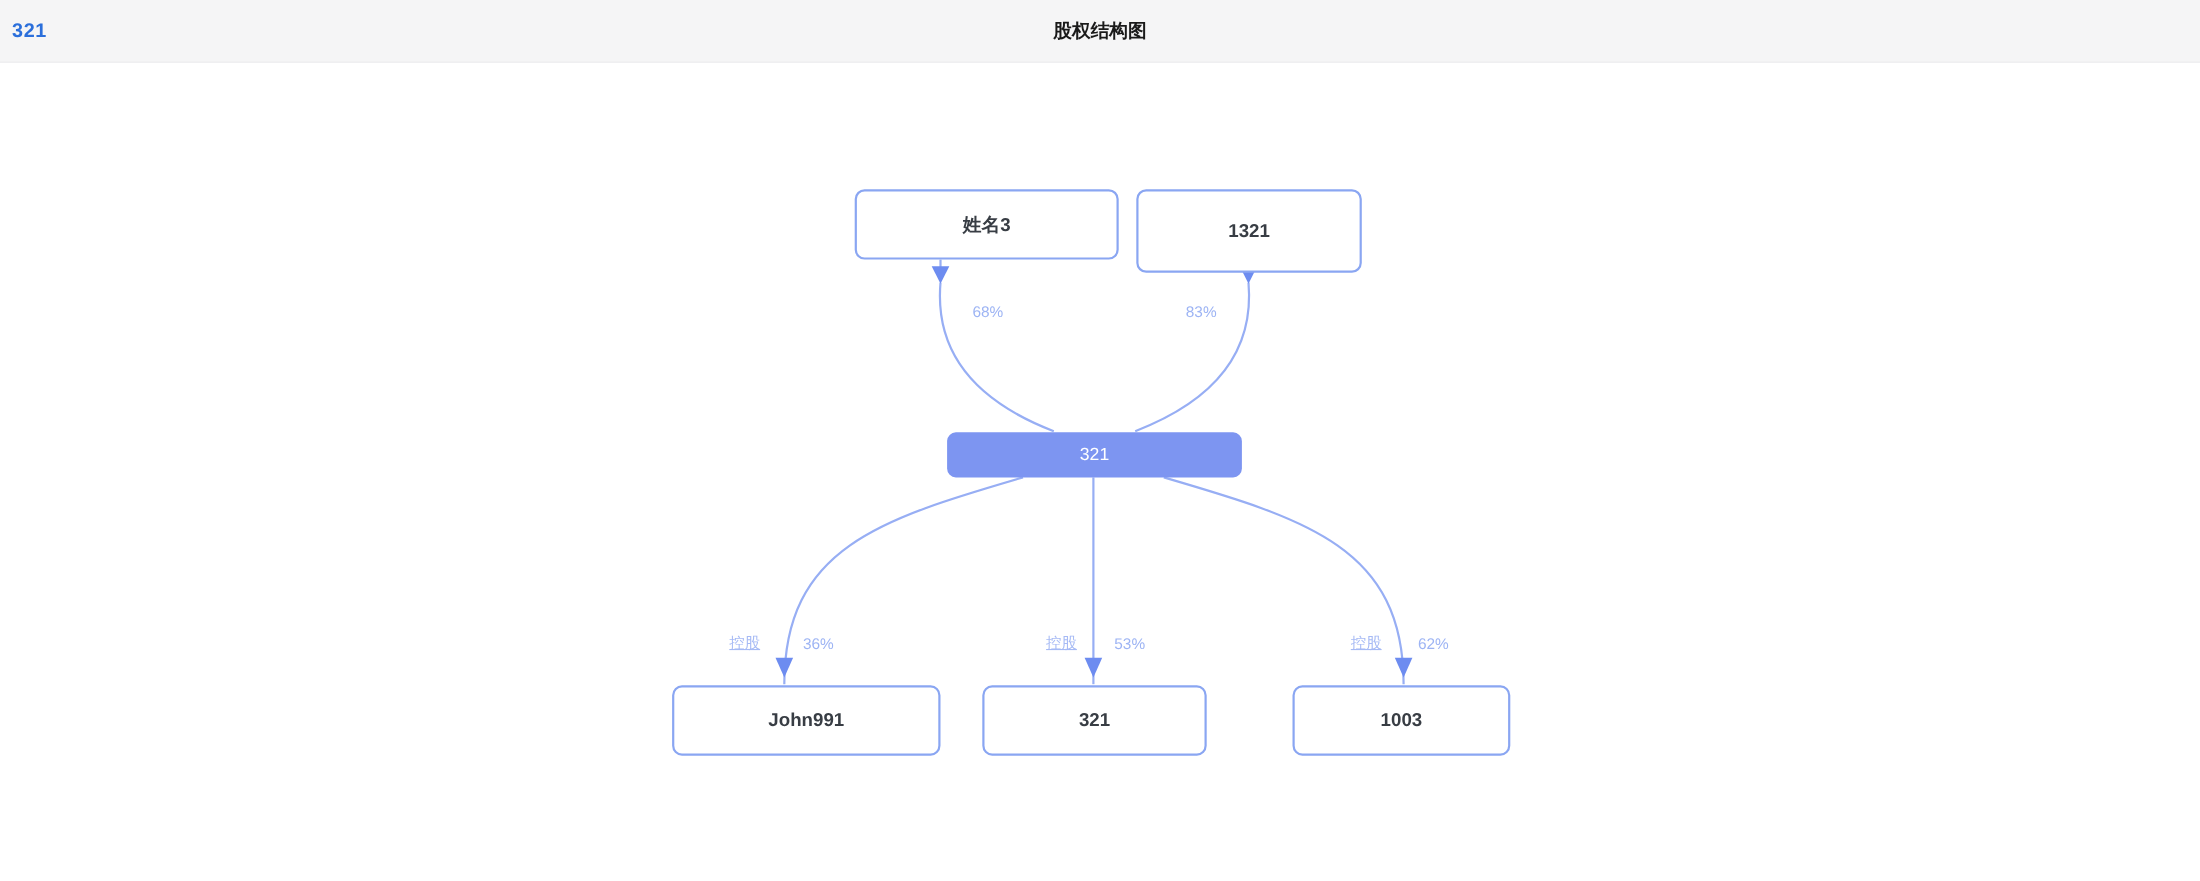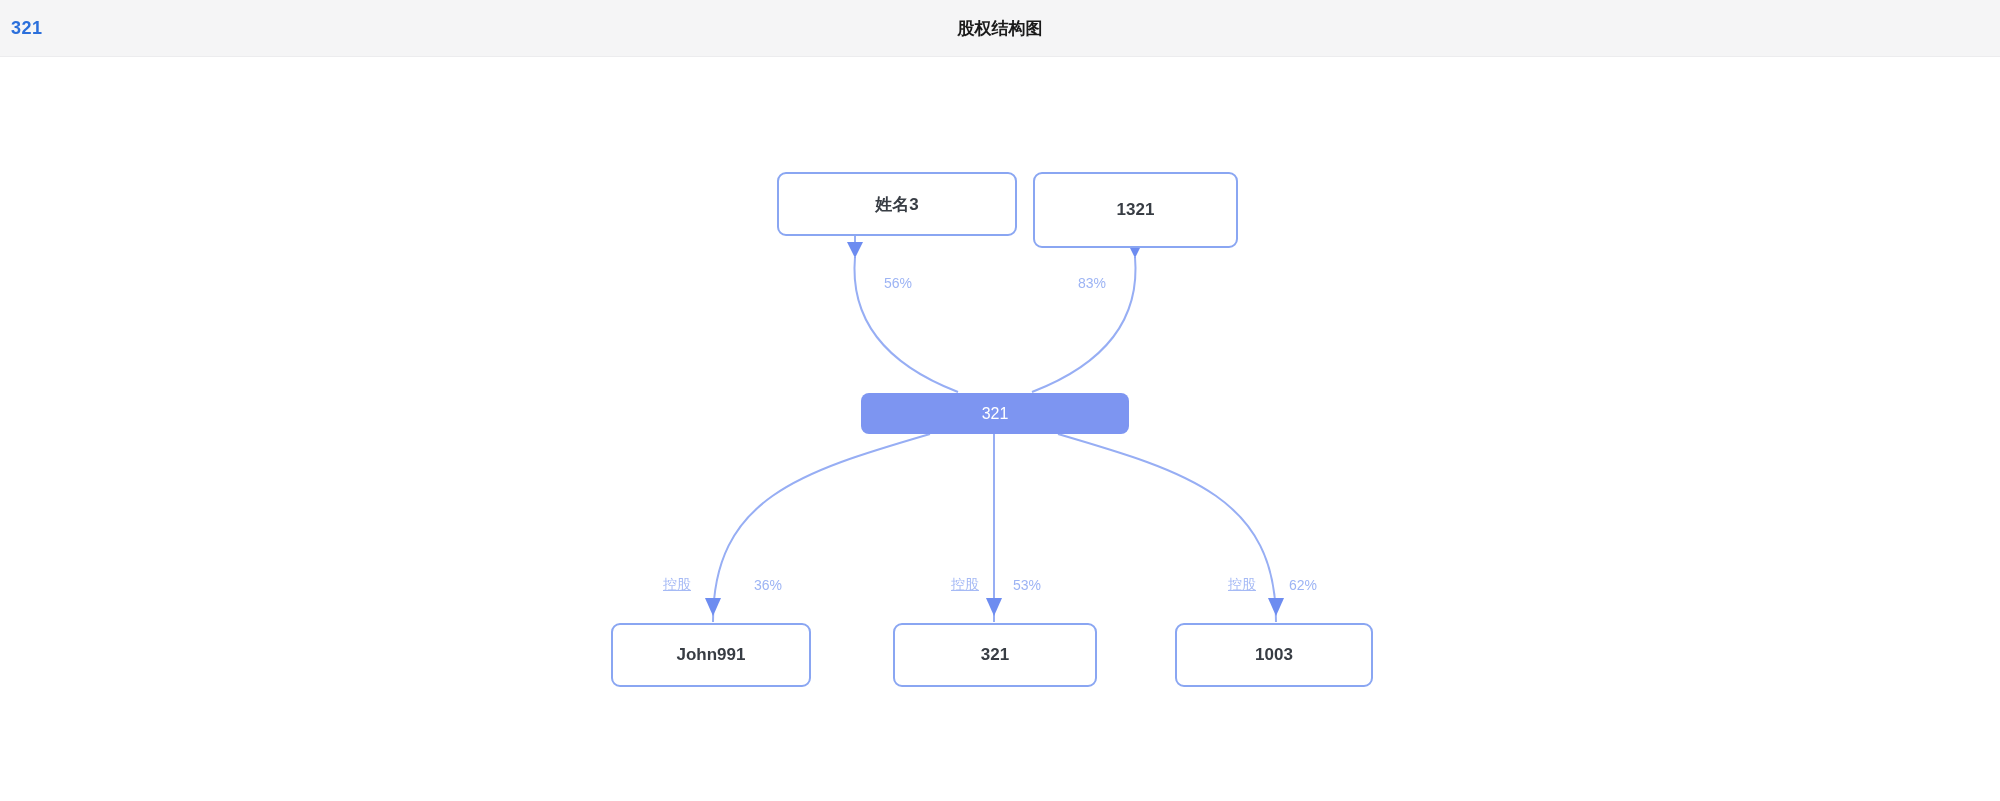--- a/index.html
+++ b/index.html
@@ -40,21 +40,21 @@
   }
   .edge-label{
     position:absolute;transform:translate(-50%,-50%);
     font-size:14px;color:var(--edge-label);white-space:nowrap;
   }
   .edge-label.link{color:var(--edge-link);text-decoration:underline;cursor:pointer;}
   
   .n-sh0{left:753px;top:115px;width:240px;height:64px;margin-left:24px;}
   .n-sh1{left:1033px;top:115px;width:205px;height:76px;}
   .n-co {left:861px;top:336px;width:268px;height:41px;}
-  .n-su0{left:611px;top:566px;width:200px;height:64px;text-align:center;}
+  .n-su0{left:611px;top:566px;width:244px;height:64px;text-align:center;}
   .n-su1{left:893px;top:566px;width:204px;height:64px;}
   .n-su2{left:1175px;top:566px;width:198px;height:64px;}
 </style>
 </head>
 <body>
 
 <div class="header">
   <div class="logo">321</div>
   <div class="page-title">股权结构图</div>
 </div>
@@ -93,25 +93,25 @@
   <div class="node n-su0">
     <span>John991</span>
   </div>
   <div class="node n-su1">
     <span>321</span>
   </div>
   <div class="node n-su2">
     <span>1003</span>
   </div>
 
-  <span class="edge-label" style="left:898px;top:226px;">56%</span>
+  <span class="edge-label" style="left:898px;top:226px;">68%</span>
   <span class="edge-label" style="left:1092px;top:226px;">83%</span>
 
   <span class="edge-label link" style="left:677px;top:528px;">控股</span>
-  <span class="edge-label" style="left:768px;top:528px;">36%</span>
+  <span class="edge-label" style="left:744px;top:528px;">36%</span>
 
   <span class="edge-label link" style="left:965px;top:528px;">控股</span>
   <span class="edge-label" style="left:1027px;top:528px;">53%</span>
 
   <span class="edge-label link" style="left:1242px;top:528px;">控股</span>
   <span class="edge-label" style="left:1303px;top:528px;">62%</span>
 
 </div>
 
 </body></html>

